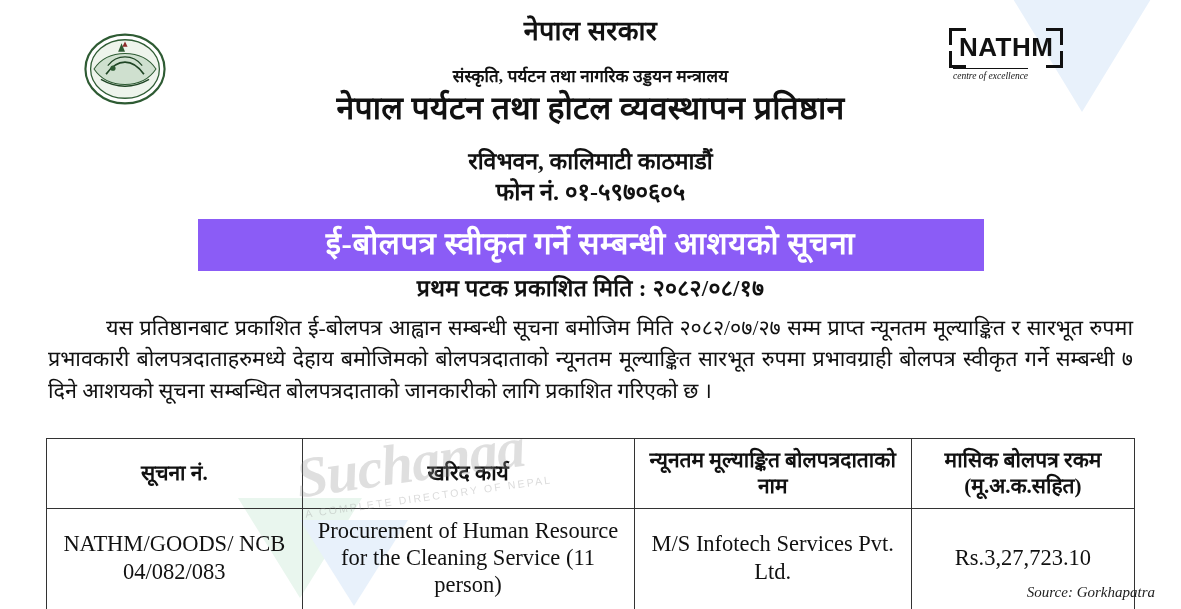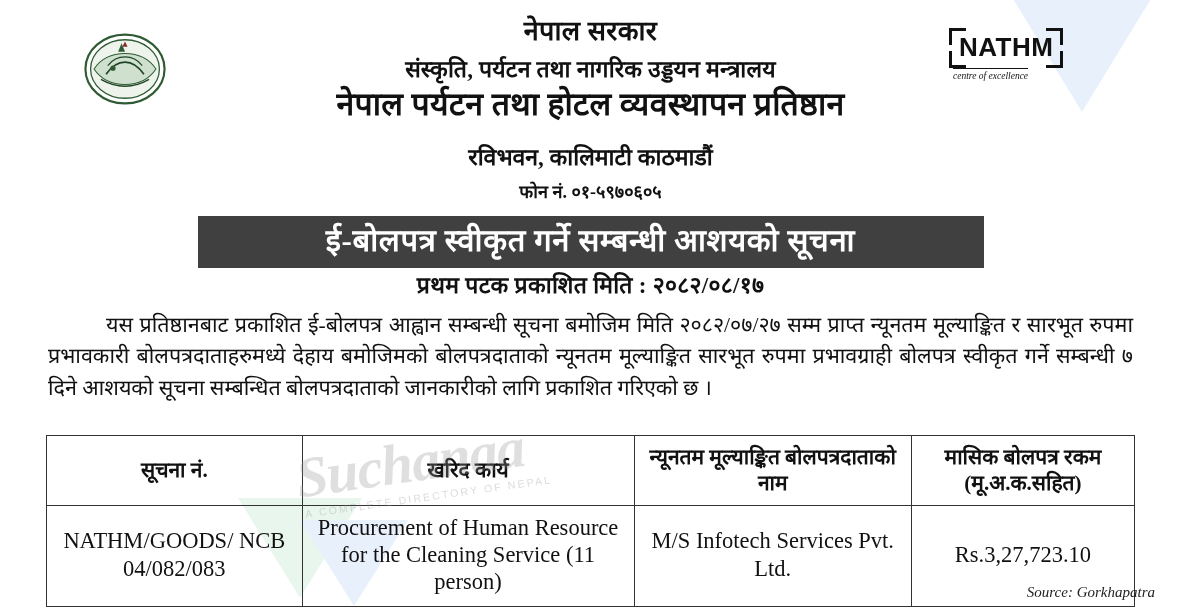--- a/index.html
+++ b/index.html
@@ -143,51 +143,51 @@
   .nc-bl { left: -4px; bottom: -4px; border-left: 3px solid #111; border-bottom: 3px solid #111; }
   .nc-br { right: -4px; bottom: -4px; border-right: 3px solid #111; border-bottom: 3px solid #111; }
 
   .h-line1 {
     font-size: 27px;
     font-weight: bold;
     line-height: 1.18;
     letter-spacing: 0.4px;
   }
   .h-line2 {
-    font-size: 23px;
+    font-size: 17px;
     font-weight: bold;
     line-height: 1.2;
     letter-spacing: 0.2px;
-    margin-top: 8px;
+    margin-top: 19px;
   }
   .h-line3 {
     font-size: 32px;
     font-weight: bold;
     line-height: 1.2;
     margin-top: 2px;
     letter-spacing: 0.3px;
   }
   .h-line4 {
     font-size: 23px;
     font-weight: bold;
     line-height: 1.2;
     margin-top: 20px;
   }
   .h-line5 {
-    font-size: 18px;
+    font-size: 24px;
     font-weight: bold;
     line-height: 1.2;
-    margin-top: 11px;
+    margin-top: 3px;
   }
 
   
   .title-banner {
     margin: 12px auto 0 auto;
     width: 786px;
-    background: #404040;
+    background: #8b5cf6;
     color: #ffffff;
     text-align: center;
     padding: 7px 0 9px 0;
     font-size: 31px;
     font-weight: bold;
     letter-spacing: 0.6px;
     line-height: 1.15;
   }
 
   .pub-date {

